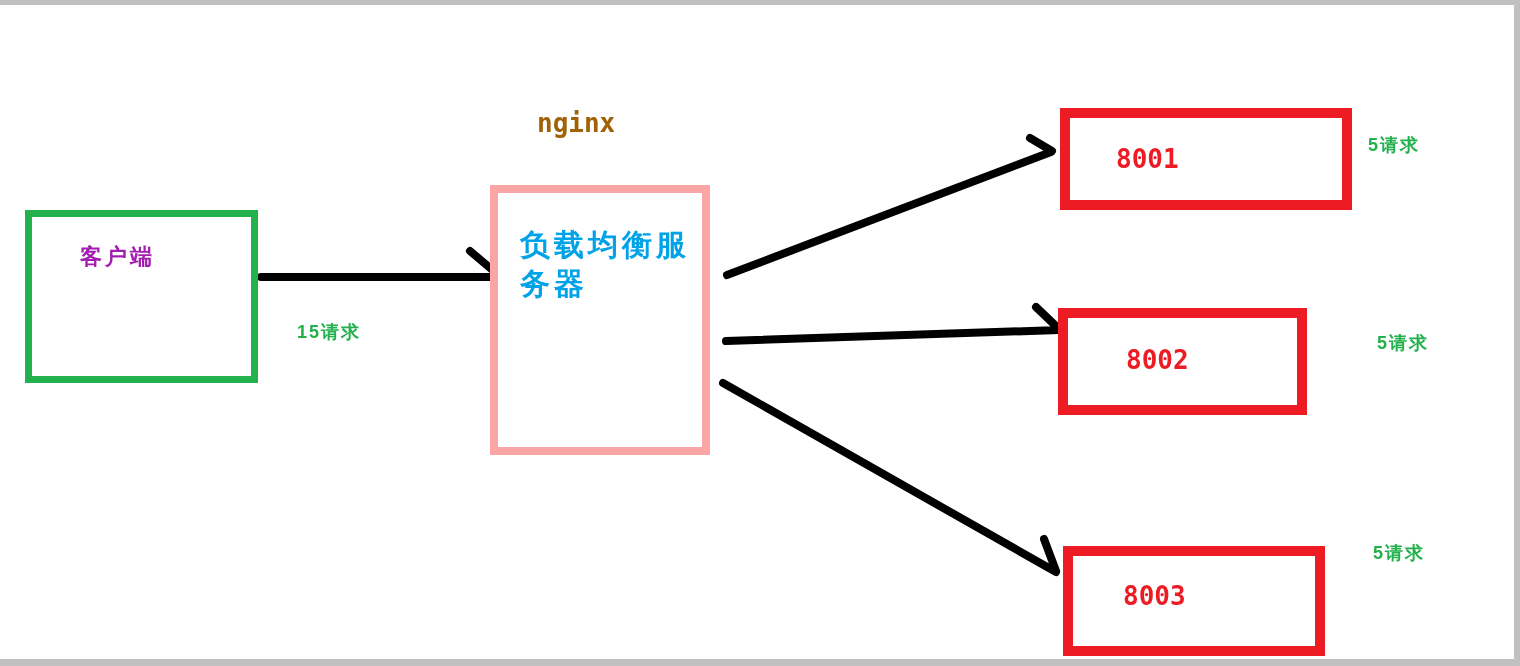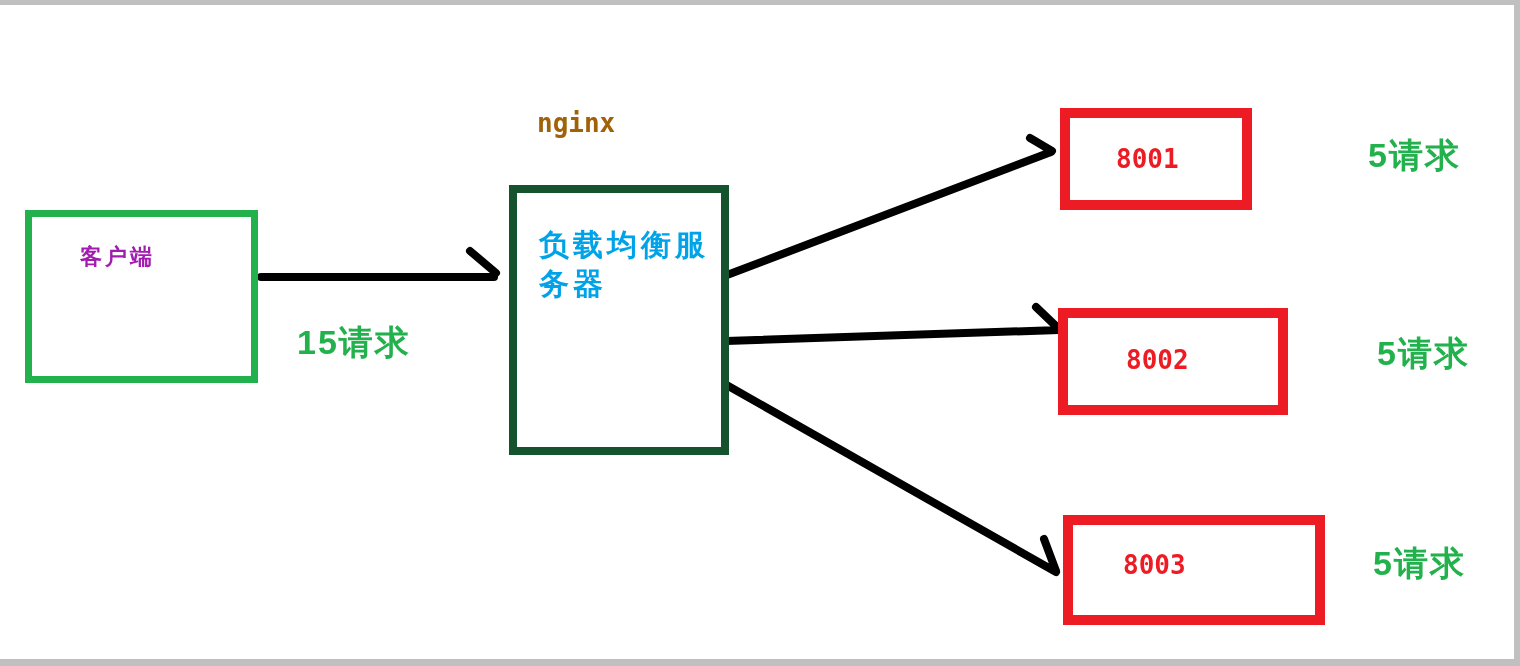--- a/index.html
+++ b/index.html
@@ -26,51 +26,51 @@
     left: 25px; top: 210px; width: 233px; height: 173px;
     border: 7px solid #22B14C;
   }
   .client-label {
     position: absolute; left: 48px; top: 25px;
     color: #a21caf; font-size: 22px; font-weight: bold; letter-spacing: 3px;
     white-space: nowrap;
   }
 
   .lb-box {
-    left: 509px; top: 185px; width: 220px; height: 270px;
-    border: 8px solid #14532d;
+    left: 490px; top: 185px; width: 220px; height: 270px;
+    border: 8px solid #fca5a5;
   }
   .lb-label {
     position: absolute; left: 22px; top: 32px; width: 185px;
     color: #00A2E8; font-size: 30px; font-weight: bold; letter-spacing: 4px;
     line-height: 39px; word-break: break-all;
   }
   .lb-caption {
     position: absolute; left: 537px; top: 108px;
     color: #a16207; font-size: 26px; font-weight: bold;
     font-family: "DejaVu Sans Mono", "Liberation Mono", monospace;
   }
 
   .server-box { border: 10px solid #ED1C24; }
-  .server-8001 { left: 1060px; top: 108px; width: 192px; height: 102px; text-decoration: underline; }
-  .server-8002 { left: 1058px; top: 308px; width: 230px; height: 107px; }
-  .server-8003 { left: 1063px; top: 515px; width: 262px; height: 110px; }
+  .server-8001 { left: 1060px; top: 108px; width: 292px; height: 102px; text-decoration: underline; }
+  .server-8002 { left: 1058px; top: 308px; width: 249px; height: 107px; }
+  .server-8003 { left: 1063px; top: 546px; width: 262px; height: 110px; }
   .server-label {
     position: absolute;
     color: #ED1C24; font-size: 26px; font-weight: bold;
     font-family: "DejaVu Sans Mono", "Liberation Mono", monospace;
     white-space: nowrap;
   }
   .server-8001 .server-label { left: 46px; top: 26px; }
   .server-8002 .server-label { left: 58px; top: 27px; }
   .server-8003 .server-label { left: 50px; top: 25px; }
 
   .req-label {
     position: absolute;
-    color: #22B14C; font-size: 34px; font-weight: bold; letter-spacing: 2px;
+    color: #22B14C; font-size: 18px; font-weight: bold; letter-spacing: 2px;
     white-space: nowrap;
   }
   .req-15   { left: 297px;  top: 320px; }
   .req-5a   { left: 1368px; top: 133px; }
   .req-5b   { left: 1377px; top: 331px; }
   .req-5c   { left: 1373px; top: 541px; }
 
   .arrow-layer {
     position: absolute; left: 0; top: 0; width: 1520px; height: 666px;
     pointer-events: none;

